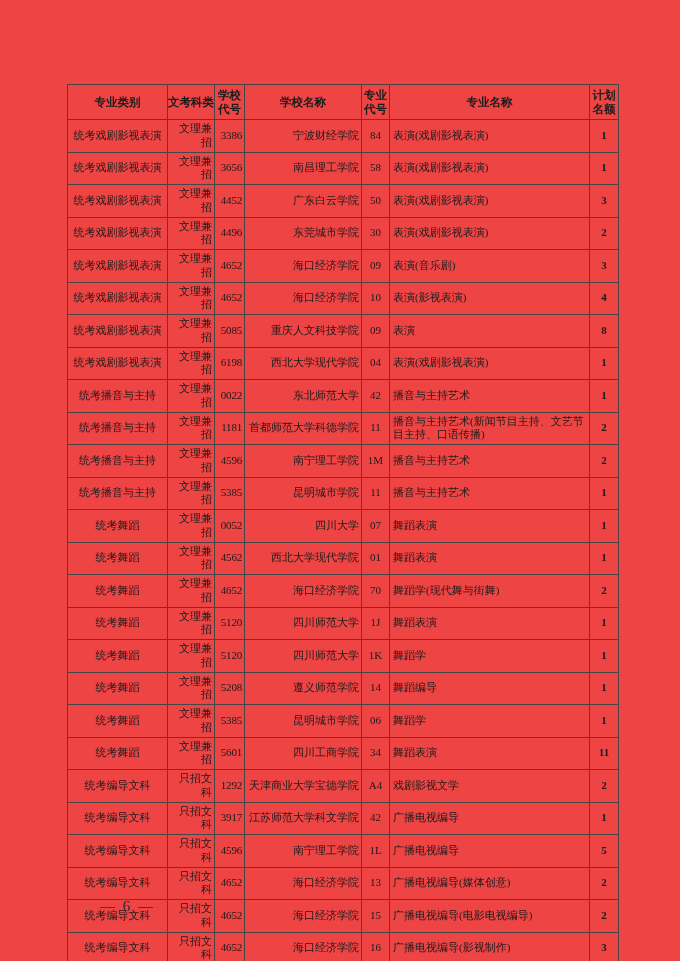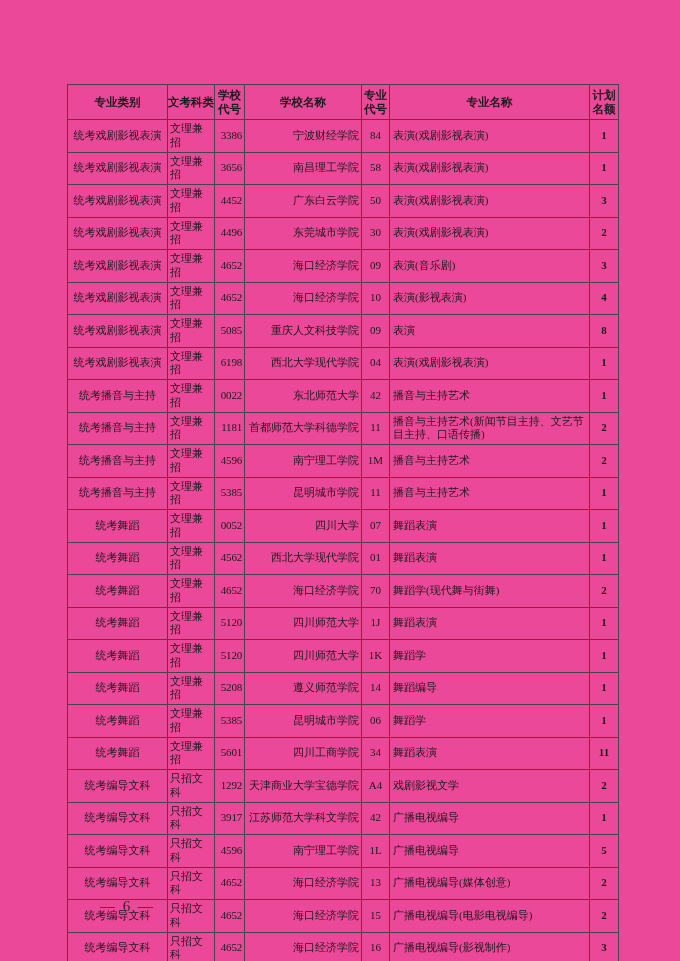--- a/index.html
+++ b/index.html
@@ -4,21 +4,21 @@
 <style>
   html, body {
     margin: 0;
     padding: 0;
     background: #ffffff;
   }
   .sheet {
     position: relative;
     width: 680px;
     height: 961px;
-    background: #ec4899;
+    background: #ef4444;
     font-family: "Liberation Serif", "DejaVu Serif", serif;
     color: #1b1b1b;
     overflow: hidden;
   }
   table.plan {
     position: absolute;
     left: 67px;
     top: 84px;
     width: 551px;
     border-collapse: collapse;
@@ -35,21 +35,21 @@
   table.plan th {
     height: 32px;
     font-weight: bold;
     text-align: center;
     white-space: pre-line;
     font-size: 11.5px;
     padding: 1px 0;
   }
   table.plan td { height: 15px; }
   .c-cat   { text-align: center; }
-  .c-sub   { text-align: left; }
+  .c-sub   { text-align: right; }
   .c-code  { text-align: right; letter-spacing: -0.2px; }
   .c-school{ text-align: right; padding-left: 3px !important; }
   .c-mcode { text-align: center; }
   .c-major { text-align: left; padding-left: 3px !important; margin-left: 36px; }
   .c-quota { text-align: center; font-weight: bold; }
   .page-number {
     position: absolute;
     left: 100px;
     top: 898px;
     font-size: 15px;

